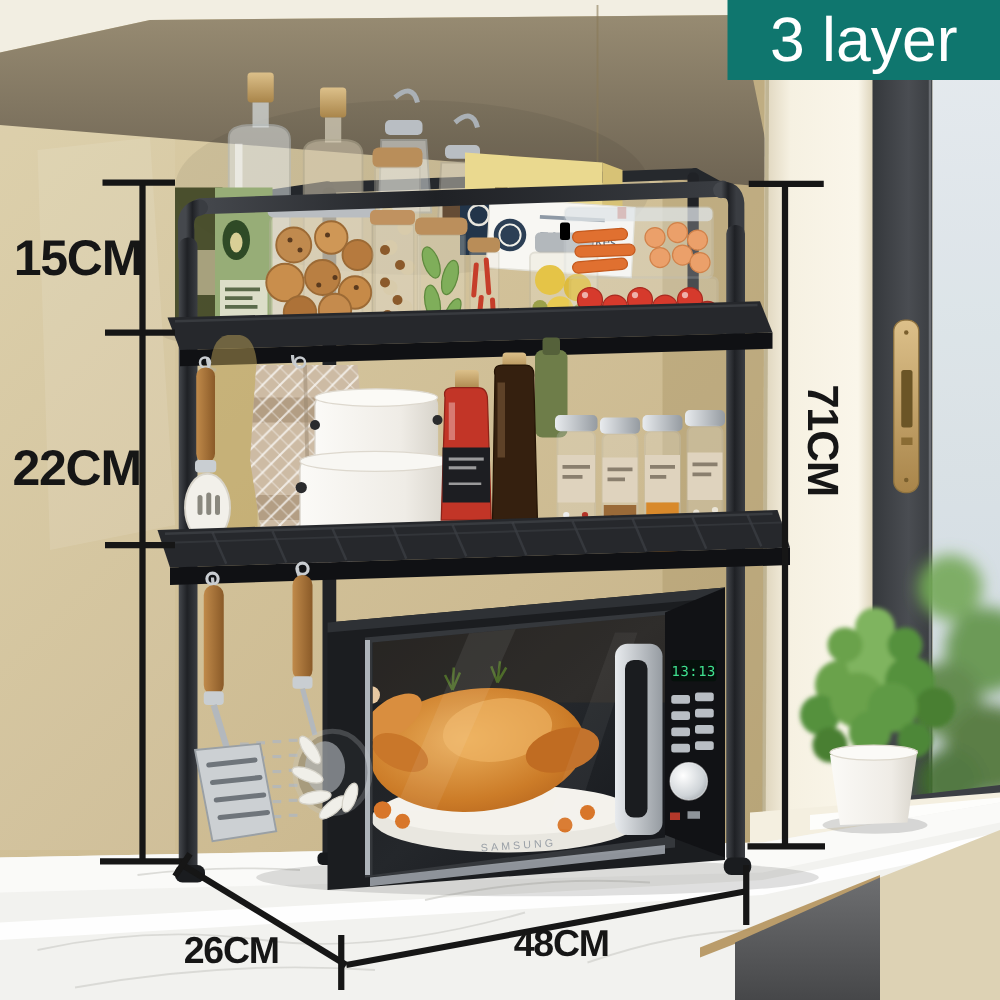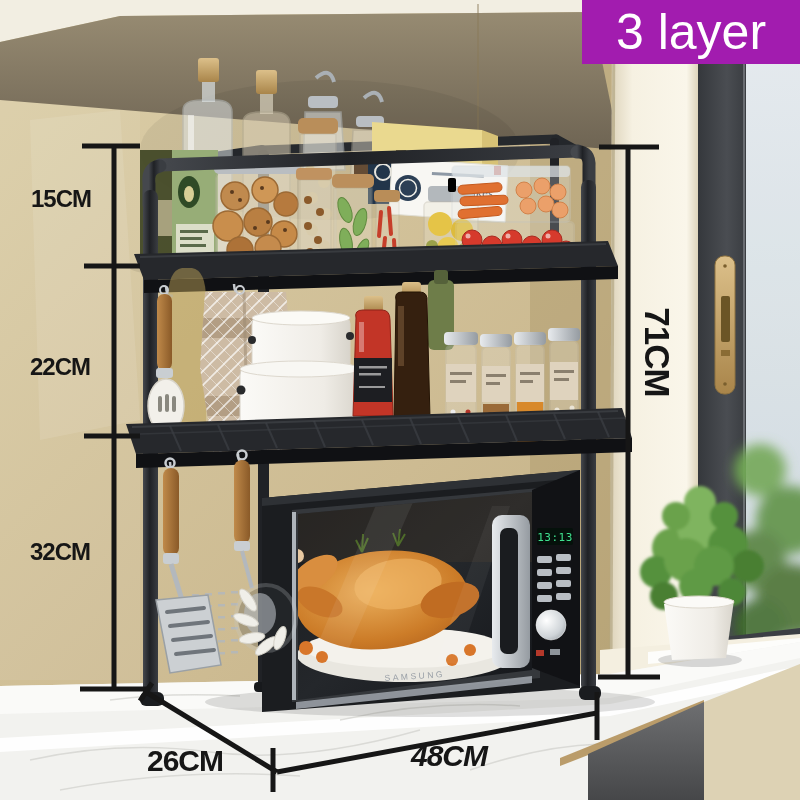--- a/index.html
+++ b/index.html
@@ -1,25 +1,25 @@
 <!DOCTYPE html>
 <html><head>
 <meta charset="utf-8">
 <style>
   html,body{margin:0;padding:0;background:#fff;}
   .stage{position:relative;width:800px;height:800px;overflow:hidden;
          background:#cdbb92;font-family:"Liberation Sans",sans-serif;}
   .stage svg{position:absolute;left:0;top:0;}
   .dim{position:absolute;font-weight:bold;color:#161616;text-align:center;
        letter-spacing:-1px;line-height:1;user-select:none;}
-  .dim-sm{font-size:24px;width:100px;height:40px;}
+  .dim-sm{font-size:40px;width:100px;height:40px;}
   .dim-lg{font-size:30px;width:140px;height:44px;}
   .dim-rot{font-size:35px;width:120px;height:40px;transform:rotate(90deg);}
   .badge{position:absolute;left:582px;top:0;width:218px;height:64px;
-         background:#a21caf;color:#ffffff;display:flex;align-items:center;
+         background:#0f766e;color:#ffffff;display:flex;align-items:center;
          justify-content:center;font-size:50px;font-weight:400;}
 </style>
 </head>
 <body>
 
 <div class="stage">
 <svg width="800" height="800" viewBox="0 0 800 800">
   <defs>
     <linearGradient id="wallGrad" x1="0" y1="0" x2="1" y2="1">
       <stop offset="0" stop-color="#dccfa9"></stop>
@@ -635,21 +635,20 @@
     <line x1="146" y1="692" x2="277" y2="772"></line>
     <line x1="140" y1="701" x2="152" y2="683"></line>
     <line x1="277" y1="772" x2="597" y2="713"></line>
     <line x1="273" y1="748" x2="273" y2="792"></line>
     <line x1="597" y1="692" x2="597" y2="740"></line>
   </g>
 </svg>
 
 <div class="dim dim-sm" style="left:11px;top:187px;">15CM</div>
 <div class="dim dim-sm" style="left:10px;top:355px;">22CM</div>
-<div class="dim dim-sm" style="left:10px;top:540px;">32CM</div>
 <div class="dim dim-rot" style="left:595px;top:332px;">71CM</div>
 <div class="dim dim-lg" style="left:115px;top:746px;">26CM</div>
-<div class="dim dim-lg" style="left:379px;top:741px;font-style:italic;">48CM</div>
+<div class="dim dim-lg" style="left:379px;top:741px;">48CM</div>
 
 <div class="badge">
   <span>3 layer</span>
 </div>
 </div>
 
 </body></html>

